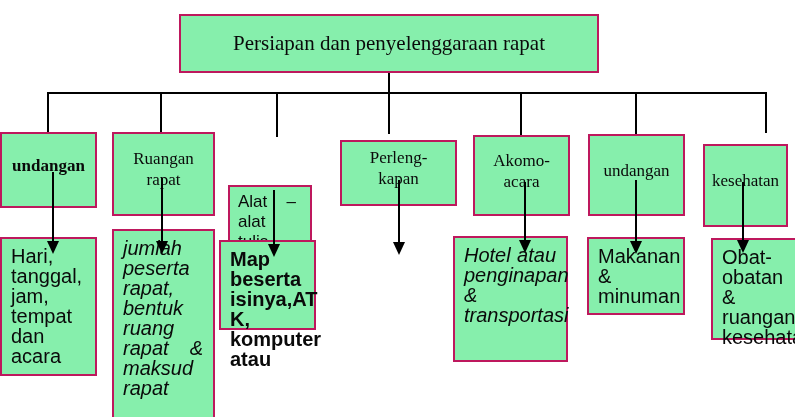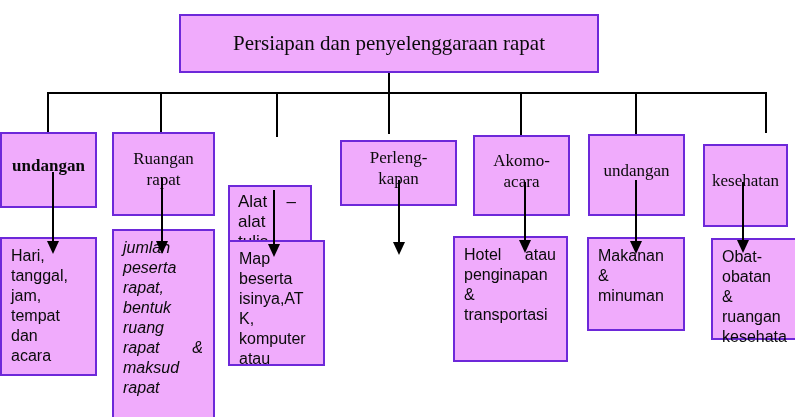--- a/index.html
+++ b/index.html
@@ -1,37 +1,37 @@
 <!DOCTYPE html>
 <html><head>
 <meta charset="utf-8">
 <style>
   html,body{margin:0;padding:0;background:#ffffff;}
   .stage{
     position:relative;width:795px;height:417px;background:#ffffff;
     font-family:"Liberation Sans",sans-serif;color:#0a0a0a;overflow:hidden;
   }
-  .box{position:absolute;border:2px solid #6d28d9;background:#f0abfc;box-sizing:border-box;}
+  .box{position:absolute;border:2px solid #be185d;background:#86efac;box-sizing:border-box;}
   .serif{font-family:"Liberation Serif",serif;}
   .sans{font-family:"Liberation Sans",sans-serif;}
   .root{
     display:flex;align-items:center;justify-content:center;
     font-size:21px;text-align:center;
   }
   .lvl{
     display:flex;align-items:center;justify-content:center;
     font-size:17px;line-height:21px;text-align:center;padding-bottom:10px;
   }
   .lvl .pre{white-space:pre-line;}
   .lvl-left{
     display:block;font-size:17px;line-height:20px;
     padding:5px 14px 0 8px;
   }
   .detail{
-    font-size:16px;line-height:20px;
+    font-size:20px;line-height:20px;
     padding:7px 10px 0 9px;
   }
   .pre{white-space:pre-line;display:block;width:100%;}
   .just{text-align:justify;text-align-last:justify;-moz-text-align-last:justify;}
   .vline,.hline{position:absolute;background:#000;}
   .arrowhead{
     position:absolute;width:0;height:0;
     border-left:6px solid transparent;border-right:6px solid transparent;
     border-top:13px solid #000;
   }
@@ -91,38 +91,38 @@
     <span class="pre just">jumlah
 peserta
 rapat,
 bentuk
 ruang
 rapat &amp;
 maksud
 rapat</span>
   </div>
 
-  <div class="box detail sans" style="left:228px;top:240px;width:97px;height:126px;">
+  <div class="box detail sans" style="left:219px;top:240px;width:97px;height:90px;font-weight:bold;">
     <span class="pre just">Map
 beserta
 isinya,AT
 K,
 komputer
 atau</span>
   </div>
 
 
-  <div class="box detail sans" style="left:453px;top:236px;width:115px;height:126px;">
+  <div class="box detail sans" style="left:453px;top:236px;width:115px;height:126px;font-style:italic;">
     <span class="pre just">Hotel atau
 penginapan
 &amp;
 transportasi</span>
   </div>
 
-  <div class="box detail sans" style="left:587px;top:237px;width:98px;height:94px;">
+  <div class="box detail sans" style="left:587px;top:237px;width:98px;height:78px;">
     <span class="pre just">Makanan
 &amp;
 minuman</span>
   </div>
 
   <div class="box detail sans" style="left:703px;top:238px;width:87px;height:102px;margin-left:8px;">
     <span class="pre just">Obat-
 obatan &amp;
 ruangan
 kesehata</span>

